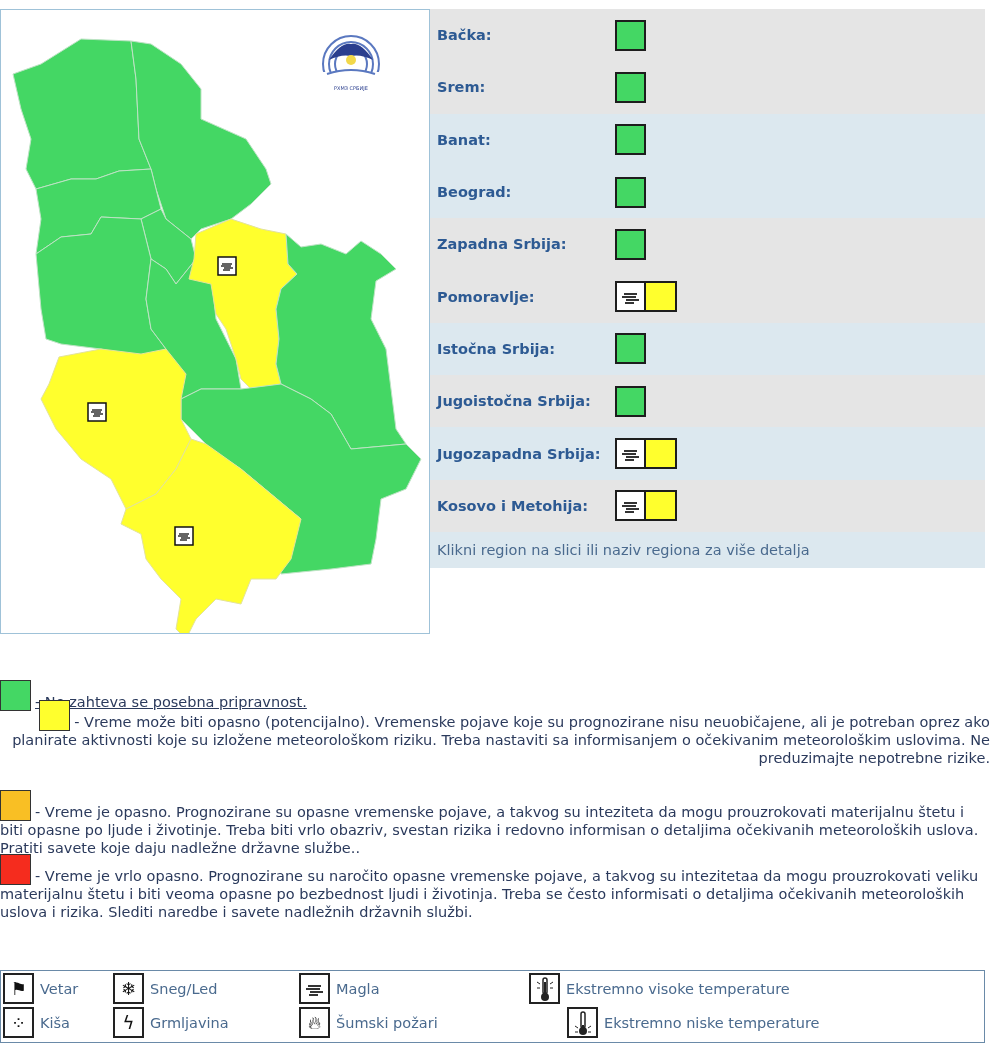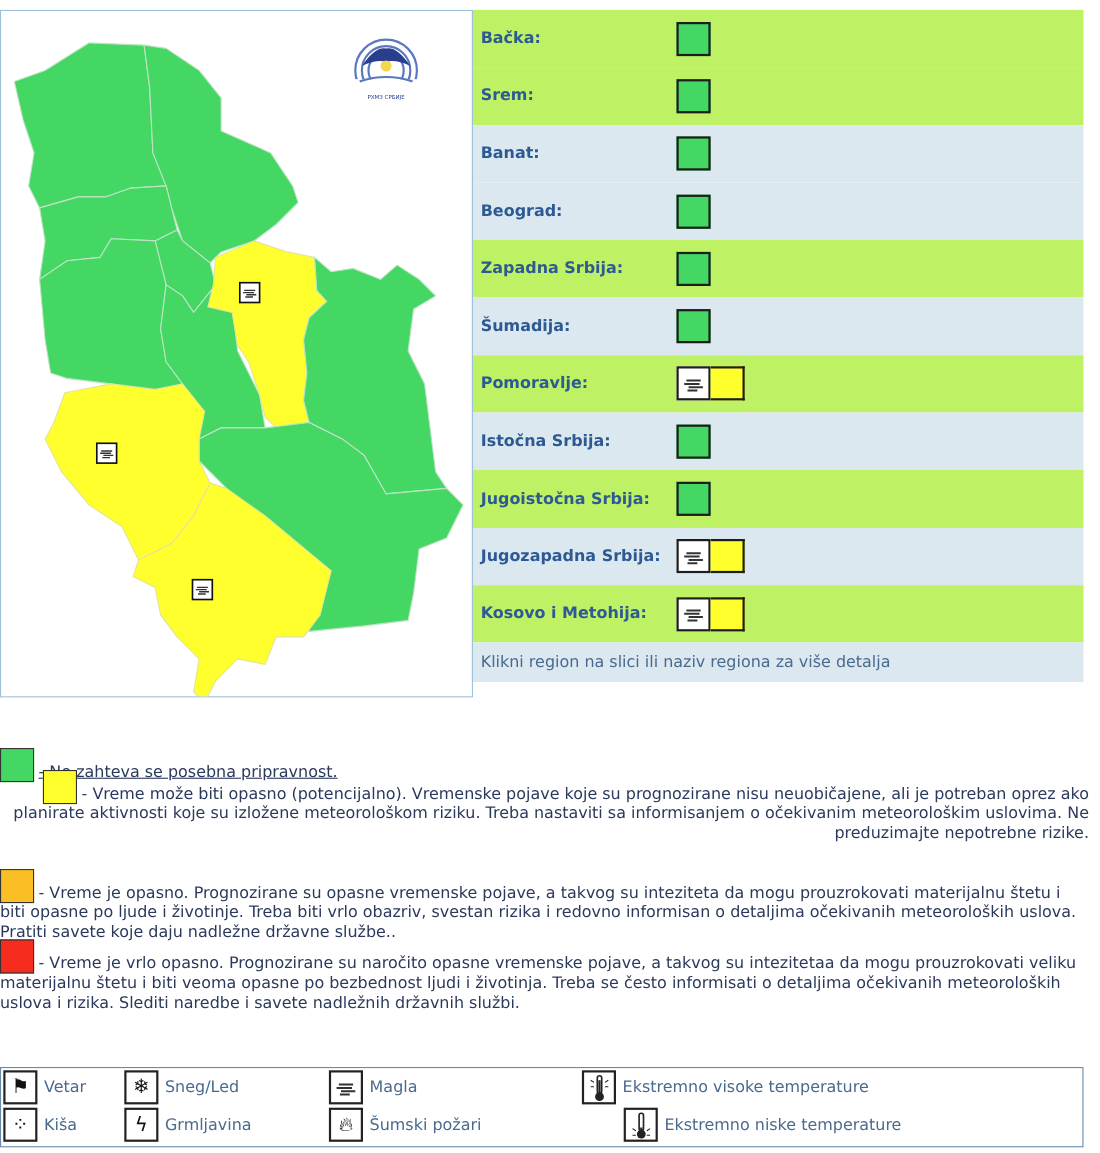--- a/index.html
+++ b/index.html
@@ -12,21 +12,21 @@
     border: 1px solid #9fc2d8; background: #fff;
   }
   .map-box svg { position: absolute; left: 0; top: 0; }
   .table {
     position: absolute; left: 429px; top: 9px; width: 556px;
     border-left: 1px solid #9fc2d8;
   }
   .row {
     height: 52.3px; display: flex; align-items: center; padding-left: 7px; cursor: pointer;
   }
-  .row.dark { background: #bef264; }
+  .row.dark { background: #e5e5e5; }
   .row.light { background: #dce8ef; }
   .row .name {
     font-weight: bold; font-size: 14.5px; color: #2d5a93; width: 178px;
   }
   .sw { width: 31px; height: 31px; border: 2px solid #1d1d1d; display: inline-block; }
   .sw.green { background: #44d764; }
   .sw.yellow { background: #ffff2d; }
   .sw.fog { background: #fff; display: inline-flex; align-items: center; justify-content: center; }
   .sw-pair { display: flex; }
   .sw-pair .sw + .sw { border-left: none; }
@@ -103,24 +103,20 @@
     <span class="sw green"></span>
   </div>
   <div class="row light">
     <span class="name">Beograd:</span>
     <span class="sw green"></span>
   </div>
   <div class="row dark">
     <span class="name">Zapadna Srbija:</span>
     <span class="sw green"></span>
   </div>
-  <div class="row light">
-    <span class="name">Šumadija:</span>
-    <span class="sw green"></span>
-  </div>
   <div class="row dark">
     <span class="name">Pomoravlje:</span>
     <span class="sw-pair">
       <span class="sw fog">
         <svg width="22" height="18">
             <path d="M4,6 H17 M2,9 H16 M6,12 H19 M5,15 H14" stroke="#333" stroke-width="1.8"></path>
           </svg>
       </span>
       <span class="sw yellow"></span>
     </span>

